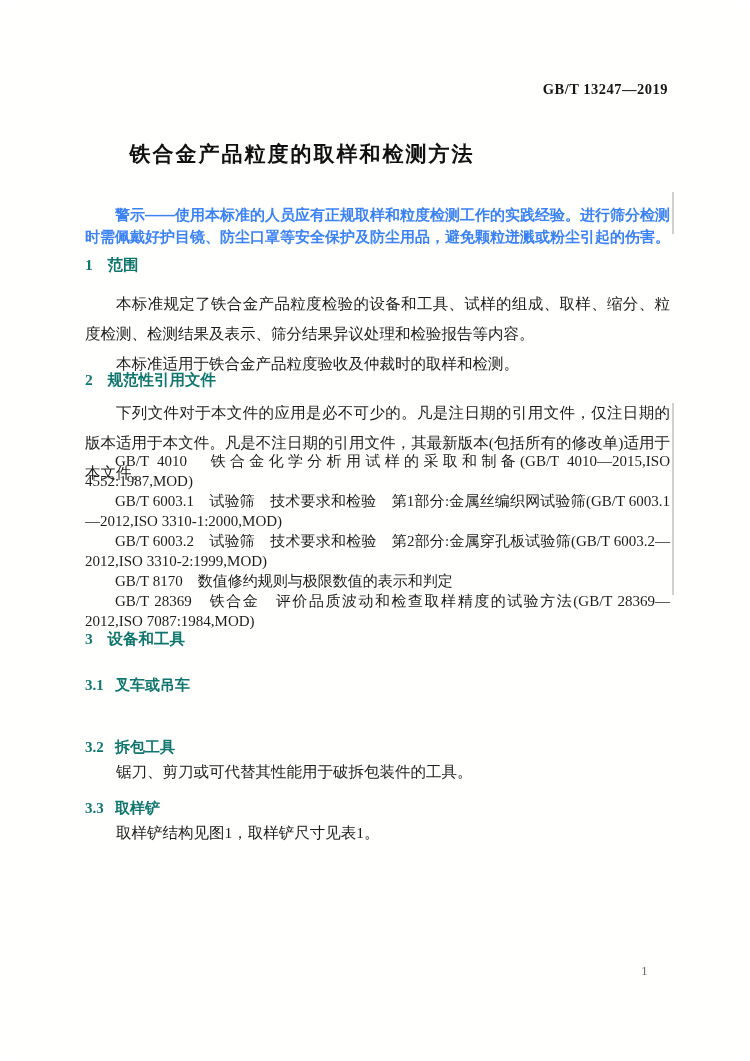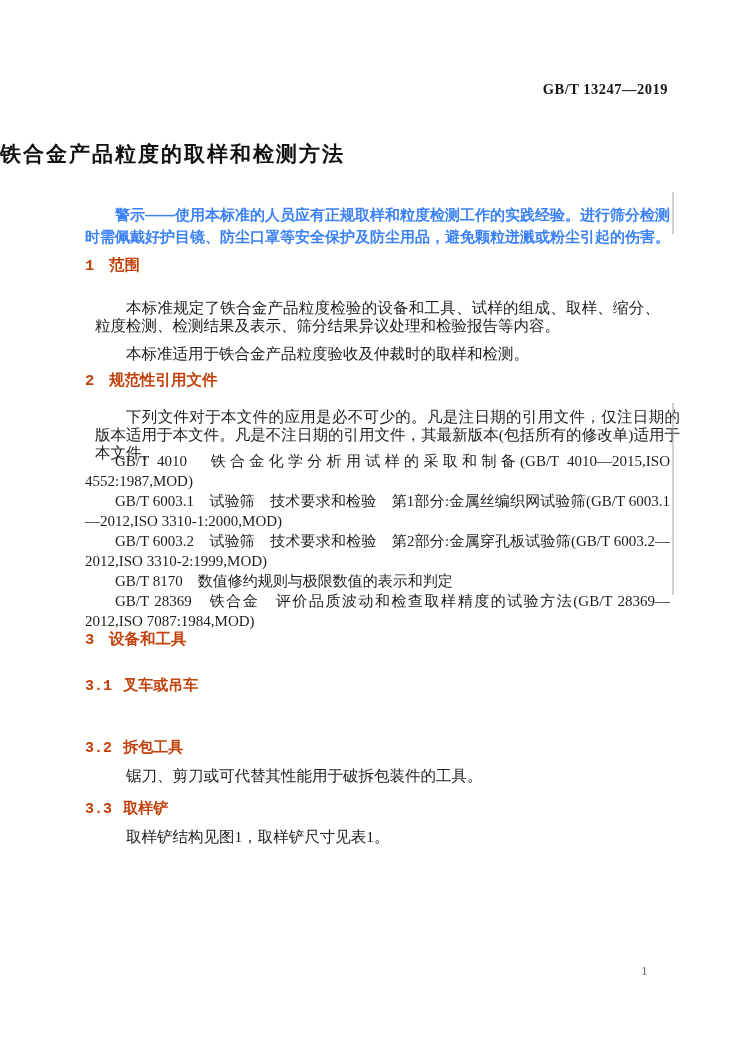--- a/index.html
+++ b/index.html
@@ -22,51 +22,52 @@
     font-family: "Liberation Serif", "DejaVu Serif", serif;
     font-weight: bold;
     font-size: 14.5px;
     letter-spacing: 0.5px;
     color: #161616;
   }
   .doc-title {
     top: 140px;
     left: 0;
     width: 604px;
+    text-align: center;
     font-family: "Liberation Sans", "DejaVu Sans", sans-serif;
     font-weight: bold;
     font-size: 21px;
     letter-spacing: 2px;
     color: #111;
   }
   .warning {
     top: 189px;
     font-family: "Liberation Sans", "DejaVu Sans", sans-serif;
     font-weight: bold;
     font-size: 15px;
     line-height: 21.5px;
     text-indent: 2em;
     text-align: justify;
     color: #3b82f6;
   }
   .sec-h {
-    font-family: Liberation Mono, monospace;
+    font-family: Liberation Serif, serif;
     font-weight: bold;
     font-size: 15.5px;
-    color: #c2410c;
+    color: #0f766e;
     white-space: nowrap;
   }
   .sec-h .num { margin-right: 0.95em; }
   .sub-h { font-size: 15px; margin-top: 12px; }
   .sub-h .num { margin-right: 0.75em; }
 
   .body-p {
-    margin: 10px;
+    margin: 0;
     font-size: 15.5px;
-    line-height: 18px;
+    line-height: 30px;
     text-indent: 2em;
     text-align: justify;
   }
   .ref-p {
     margin: 0;
     font-size: 15px;
     line-height: 20px;
     text-indent: 2em;
     text-align: justify;
   }

